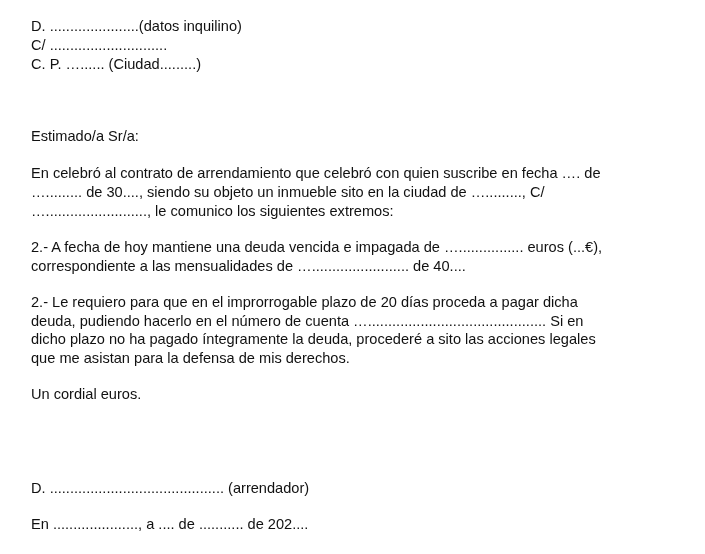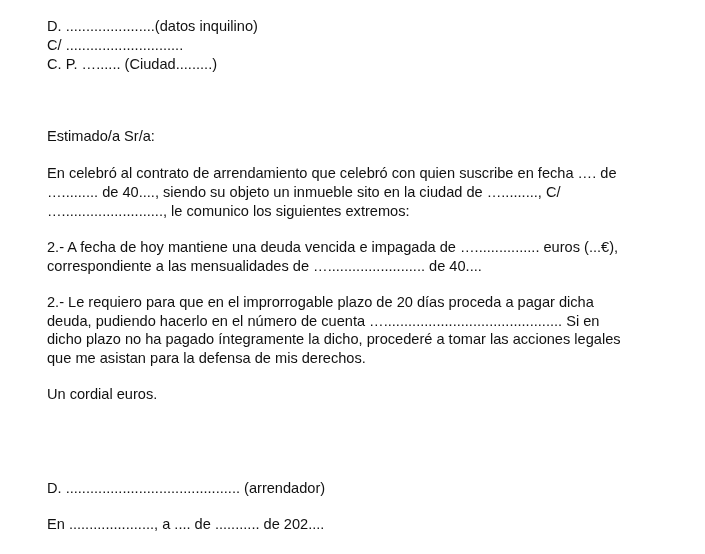--- a/index.html
+++ b/index.html
@@ -1,49 +1,49 @@
 <!DOCTYPE html>
 <html><head>
 <meta charset="utf-8">
 <style>
   html, body { margin: 0; padding: 0; background: #ffffff; }
   body {
     width: 705px; height: 554px; overflow: hidden; position: relative;
     font-family: "Liberation Sans", sans-serif;
     font-size: 14.6px; color: #111111; line-height: 18.5px;
   }
-  .line { position: absolute; left: 31px; white-space: pre; margin-left: 16px; }
+  .line { position: absolute; left: 31px; white-space: pre; }
 </style>
 </head>
 <body>
 
 <div>
   <div>
     <div class="line" style="top:17px">D. ......................(datos inquilino)</div>
     <div class="line" style="top:36px">C/ .............................</div>
     <div class="line" style="top:55px">C. P. …...... (Ciudad.........)</div>
   </div>
 
   <div class="line" style="top:127px">Estimado/a Sr/a:</div>
 
   <div>
     <div class="line" style="top:164px">En celebró al contrato de arrendamiento que celebró con quien suscribe en fecha …. de</div>
-    <div class="line" style="top:183px">…......... de 40...., siendo su objeto un inmueble sito en la ciudad de …........., C/</div>
+    <div class="line" style="top:183px">…......... de 30...., siendo su objeto un inmueble sito en la ciudad de …........., C/</div>
     <div class="line" style="top:202px">…........................., le comunico los siguientes extremos:</div>
   </div>
 
   <div>
     <div class="line" style="top:238px">2.- A fecha de hoy mantiene una deuda vencida e impagada de …................ euros (...€),</div>
     <div class="line" style="top:257px">correspondiente a las mensualidades de …........................ de 40....</div>
   </div>
 
   <div>
     <div class="line" style="top:293px">2.- Le requiero para que en el improrrogable plazo de 20 días proceda a pagar dicha</div>
     <div class="line" style="top:312px">deuda, pudiendo hacerlo en el número de cuenta …............................................ Si en</div>
-    <div class="line" style="top:330px">dicho plazo no ha pagado íntegramente la dicho, procederé a tomar las acciones legales</div>
+    <div class="line" style="top:330px">dicho plazo no ha pagado íntegramente la deuda, procederé a sito las acciones legales</div>
     <div class="line" style="top:349px">que me asistan para la defensa de mis derechos.</div>
   </div>
 
   <div class="line" style="top:385px">Un cordial euros.</div>
 
   <div class="line" style="top:479px">D. ........................................... (arrendador)</div>
   <div class="line" style="top:515px">En ....................., a .... de ........... de 202....</div>
 </div>
 
 </body></html>

